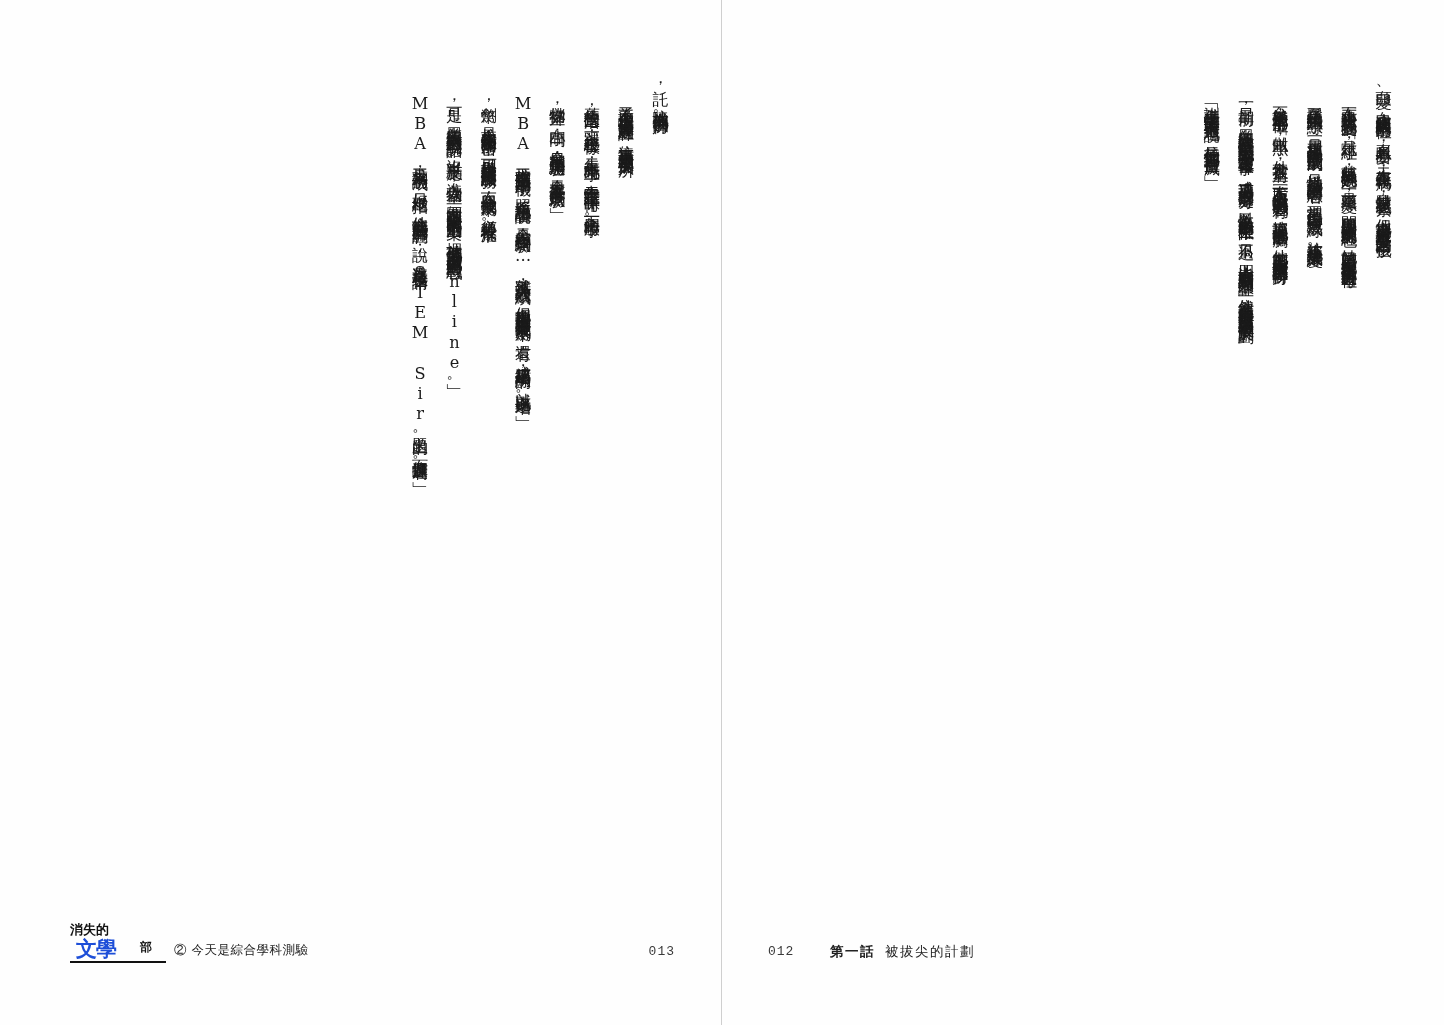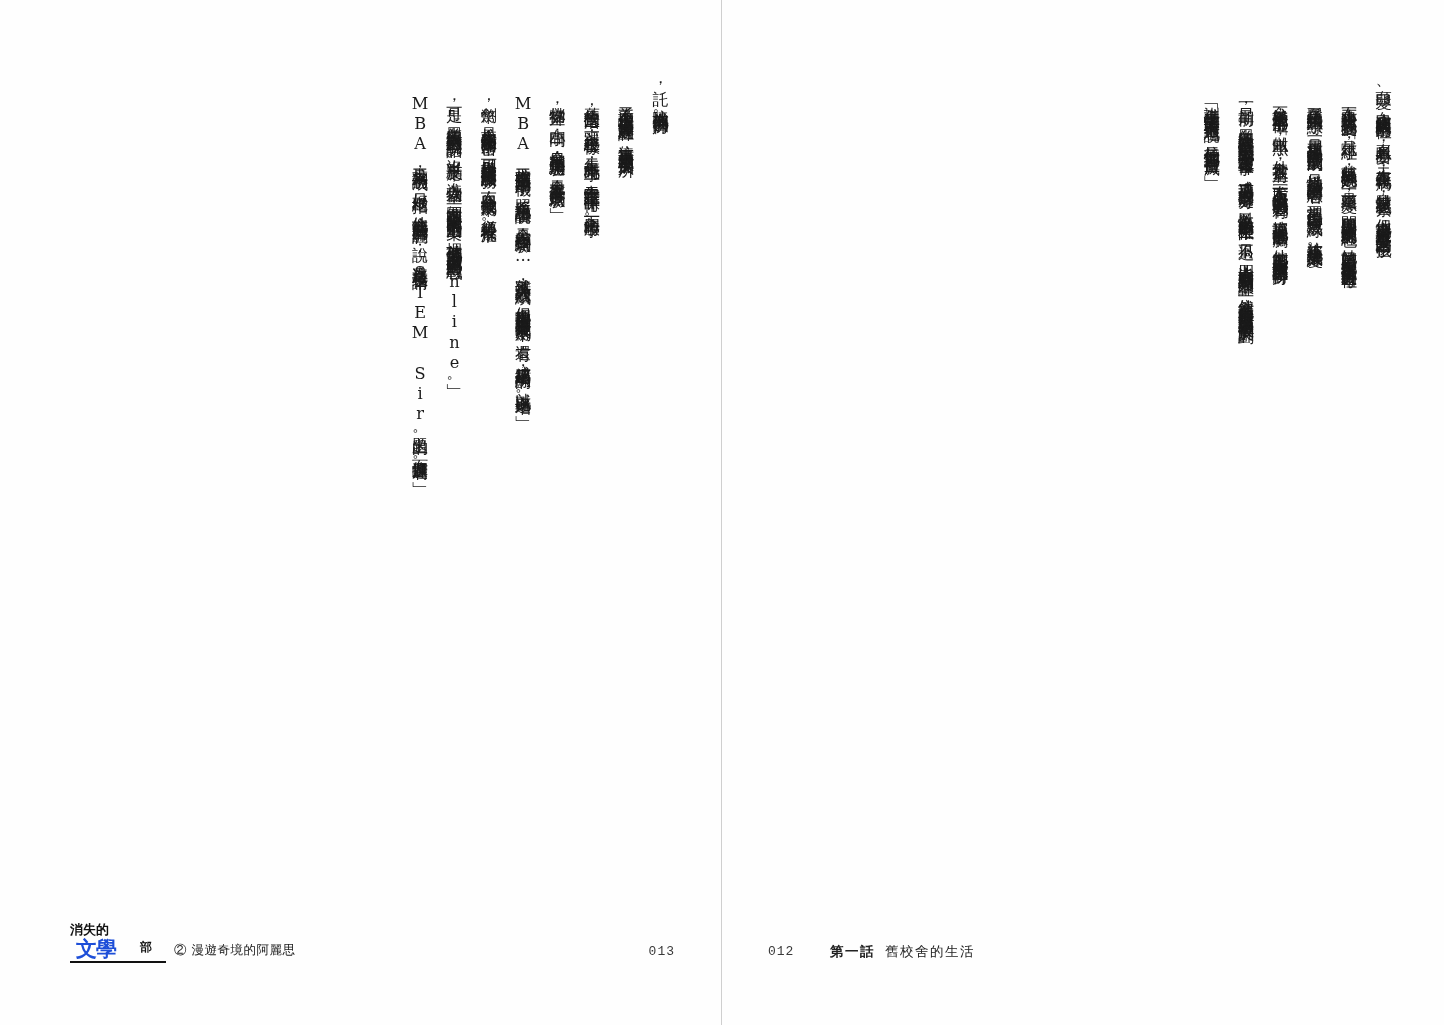--- a/index.html
+++ b/index.html
@@ -169,37 +169,37 @@
     </div>
 
     <div class="footer">
       <div class="series-logo">
         <div class="logo-mark">
           <span class="t1">消失的</span>
           <span class="t2">文學</span>
           <span class="t3">部</span>
           <span class="logo-rule"></span>
         </div>
-        <div class="series-sub">② 漫遊奇境的阿麗思</div>
+        <div class="series-sub">② 今天是綜合學科測驗</div>
       </div>
       <div class="pageno">013</div>
     </div>
   </div>
 
   <div class="page right">
     <div class="body-text">
       <p class="noindent">白頭髮、白皮膚和淡紅眼睛的那位，真名叫姜小白，天生患有白化病，身體缺乏黑色素，但他慶幸自己是機率只有二萬分之一的白色孩子。</p>
       <p>在小白右邊一大把紅色長髮的，就是「小紅」，戴著紅絲眼鏡的她，本是一頭黑髮，開學日那天開始染成鮮艷的紅色，她的藉口是為了紀念貴為俄羅斯貴族的天祖母。</p>
       <p>髮色是植物綠的叫「小綠」，是用一種容易洗掉的噴髮劑染成的。只怪她是個讀寫障礙的患者，常把自己的名字「緣」寫成「綠」，才被小紅逼她染成綠髮。</p>
       <p>至於髮色最正常的那位，叫做「小黑」，外套披在肩上，左臉下有一道似龍蜿蜒的黑色刺青，據說那是他家族的圖騰，他的志願是長大後承繼父親的巫師身份。</p>
       <p>一星期前，黑白紅綠四人破解了以為學校鬧鬼的「文學少女亡靈報復事件」，成功避過了校方的退學處分，以及恢復大多數的學生權限。只不過，四人皆沒有申請回到原來的課室，依然留在舊校舍參與隨時被逼自願退學的「被拔尖的計劃」。</p>
       <p>訓導主任「微笑的屠夫」不太在意地說：「校長任他們在那裡自生自滅。」</p>
     </div>
 
     <div class="footer">
       <div class="chapter-label">
-        <span class="num">第一話</span><span>舊校舍的生活</span>
+        <span class="num">第一話</span><span>被拔尖的計劃</span>
       </div>
       <div class="pageno">012</div>
     </div>
   </div>
 
 </div>
 
 </body></html>

